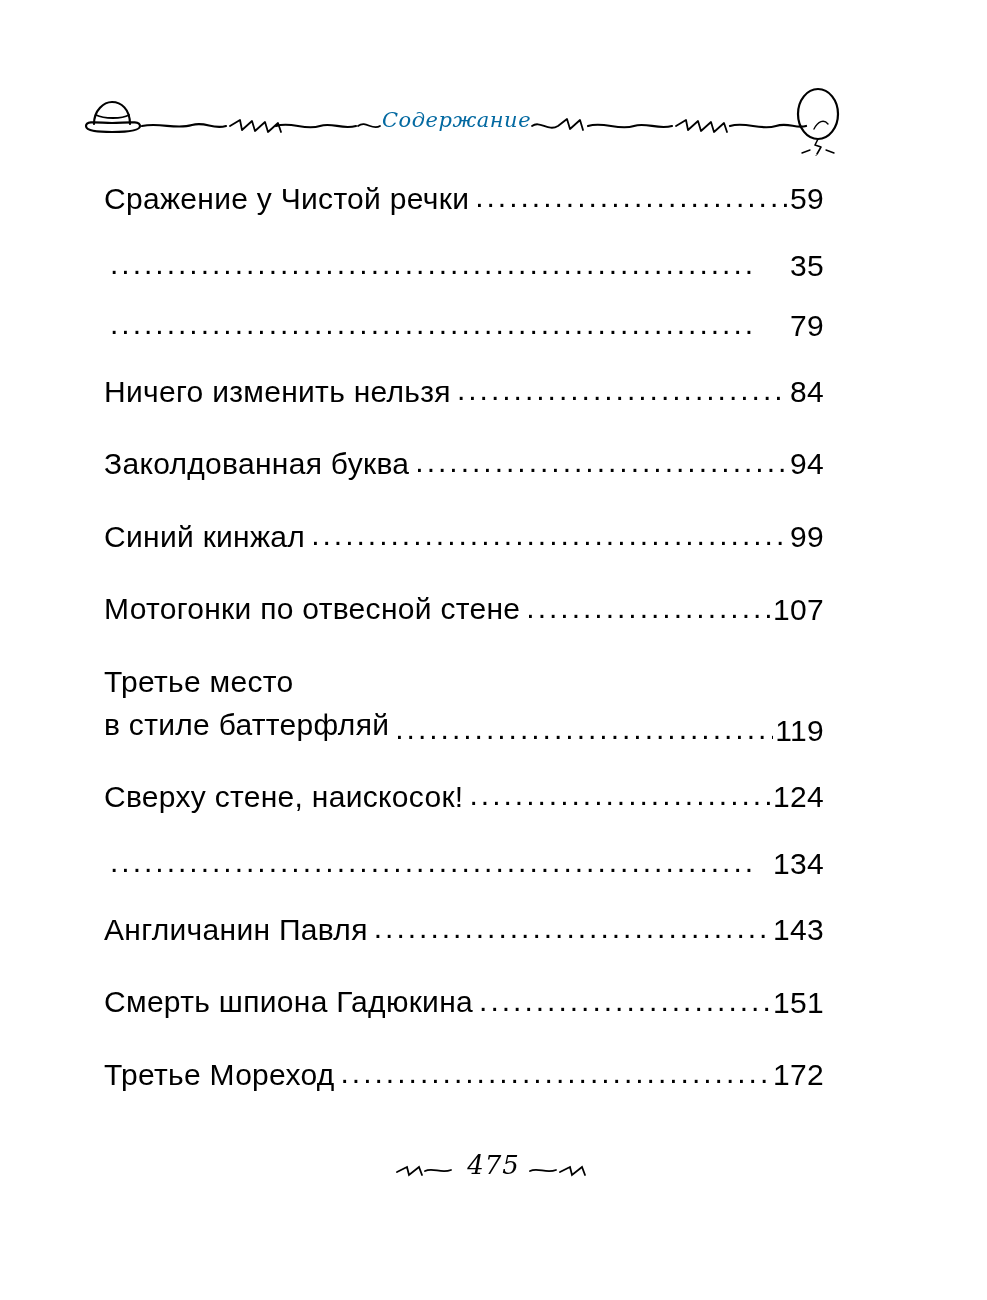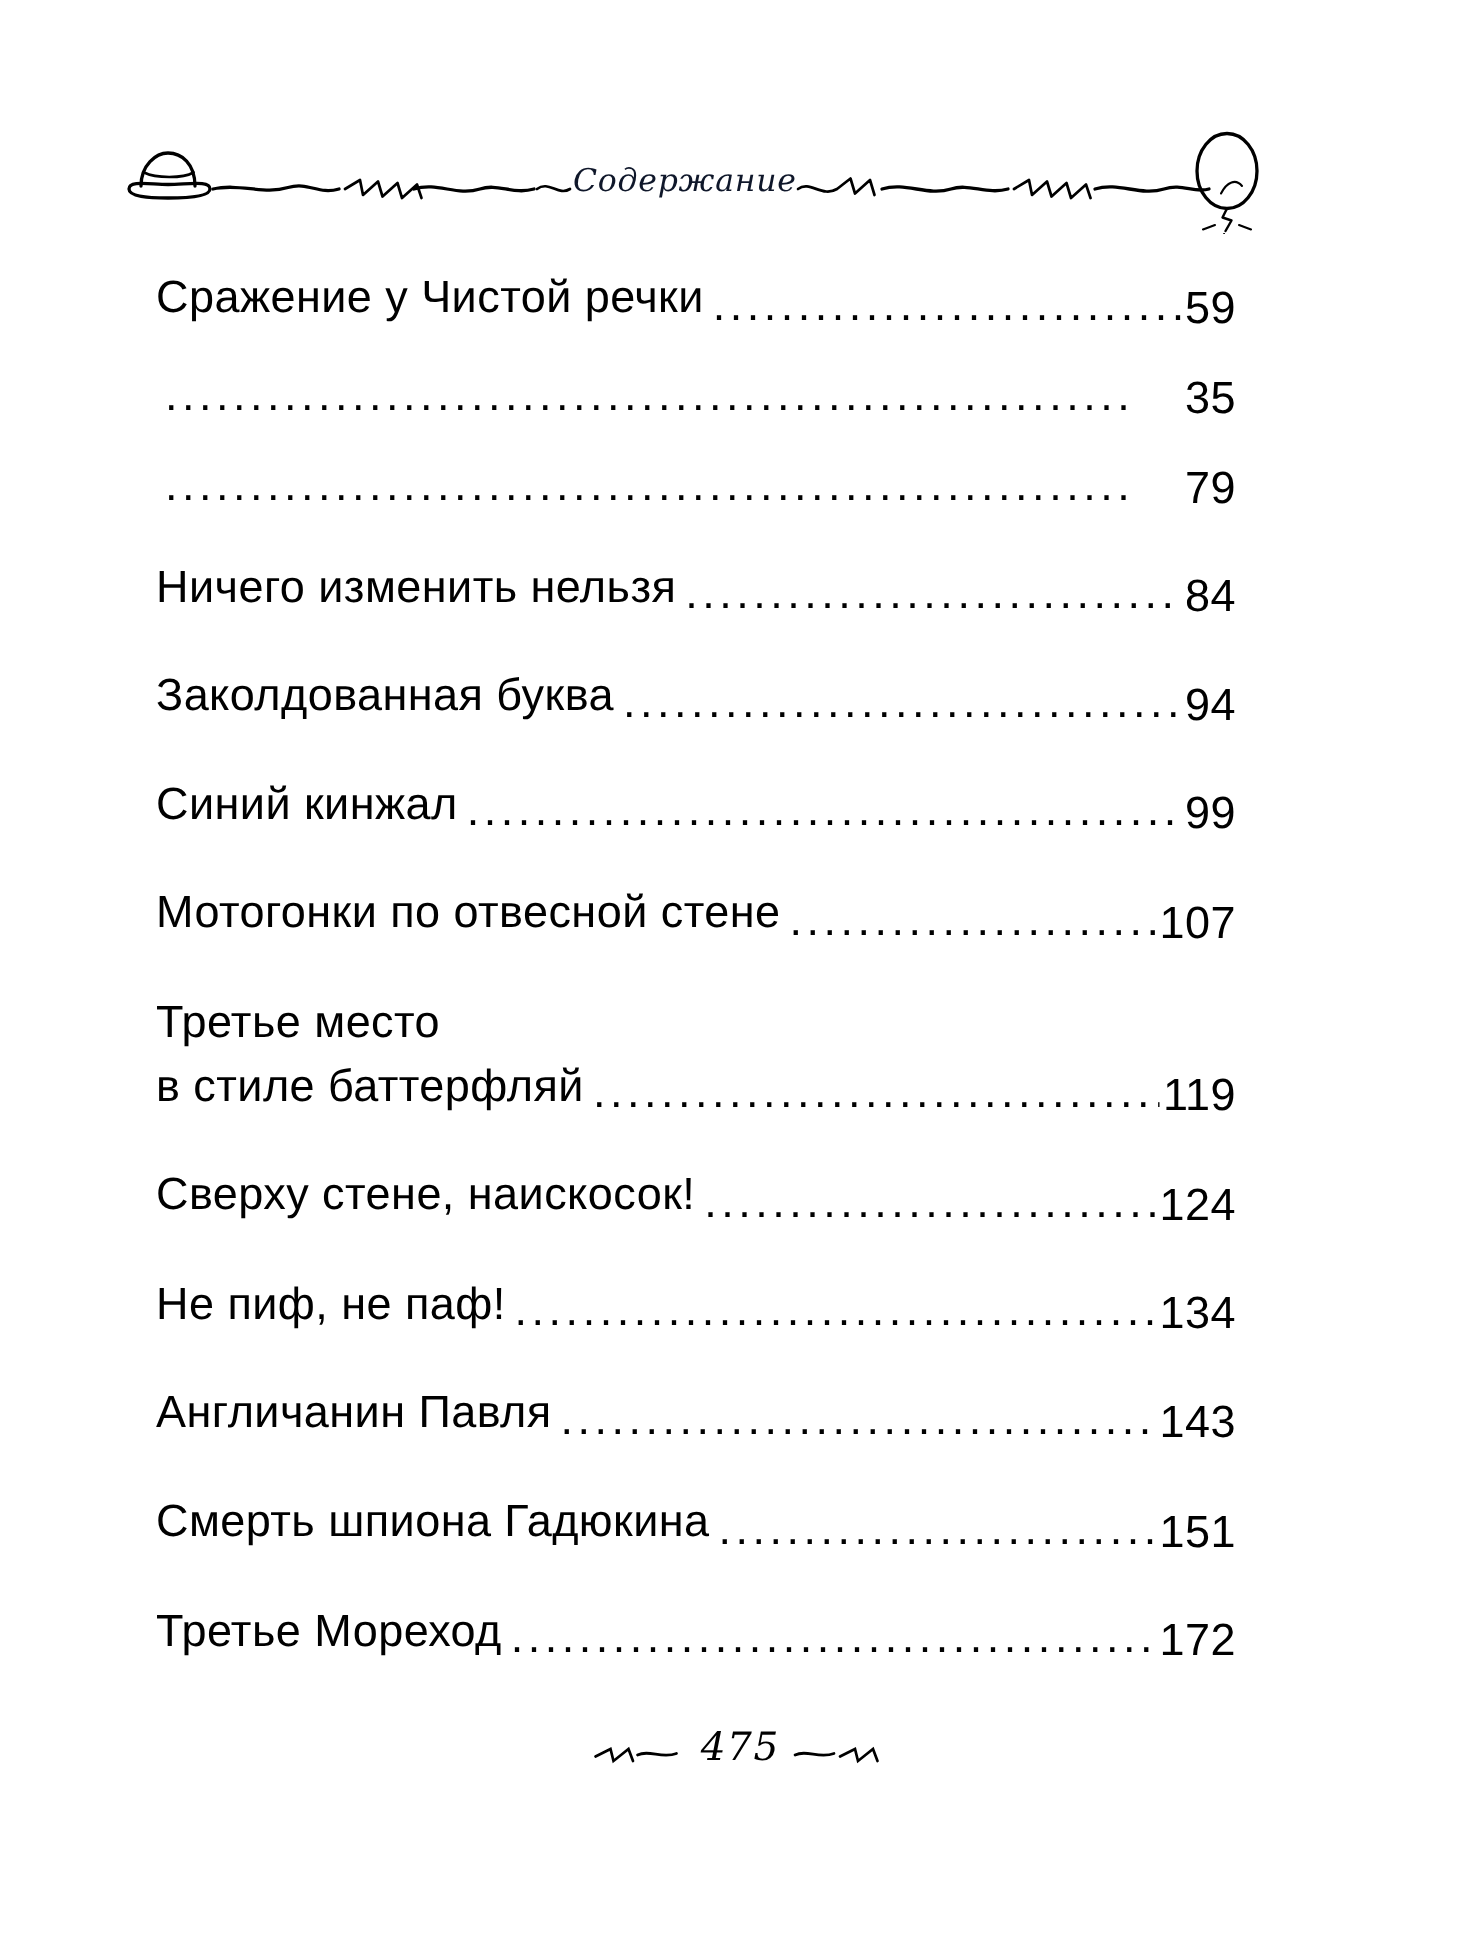--- a/index.html
+++ b/index.html
@@ -30,34 +30,34 @@
   }
   .header svg { display: block; }
   .header-title {
     position: absolute;
     left: 382px;
     top: 108px;
     font-family: "DejaVu Serif", serif;
     font-style: italic;
     font-size: 21px;
     letter-spacing: 0.5px;
-    color: #0f172a;
+    color: #0369a1;
     white-space: nowrap;
   }
 
   
   .toc {
     position: absolute;
     top: 178px;
     left: 104px;
     width: 720px;
   }
   .toc-row {
     display: flex;
-    align-items: flex-end;
+    align-items: center;
     font-size: 30px;
     line-height: 1.0;
     margin-bottom: 30px;
     white-space: nowrap;
   }
   .toc-row.two-line {
     align-items: flex-end;
   }
   .title-block {
     display: flex;
@@ -205,23 +205,20 @@
 
     <div class="toc-row">
       <div class="title-block">
         <div class="title-line">Сверху стене, наискосок!</div>
       </div>
       <div class="leader"><span>.........................................................</span></div>
       <div class="page-num">124</div>
     </div>
 
     <div class="toc-row">
-      <div class="title-block">
-        <div class="title-line">Не пиф, не паф!</div>
-      </div>
       <div class="leader"><span>.........................................................</span></div>
       <div class="page-num">134</div>
     </div>
 
     <div class="toc-row">
       <div class="title-block">
         <div class="title-line">Англичанин Павля</div>
       </div>
       <div class="leader"><span>.........................................................</span></div>
       <div class="page-num">143</div>

